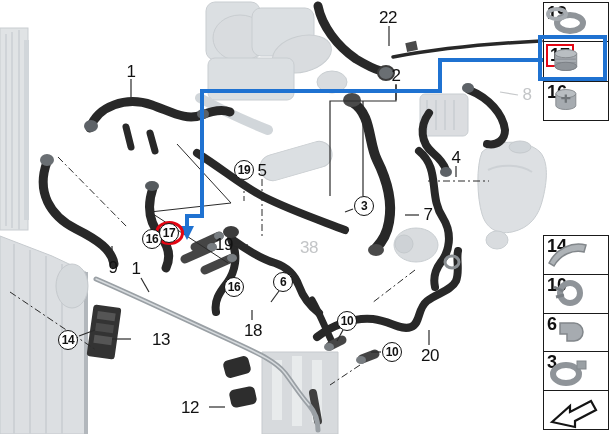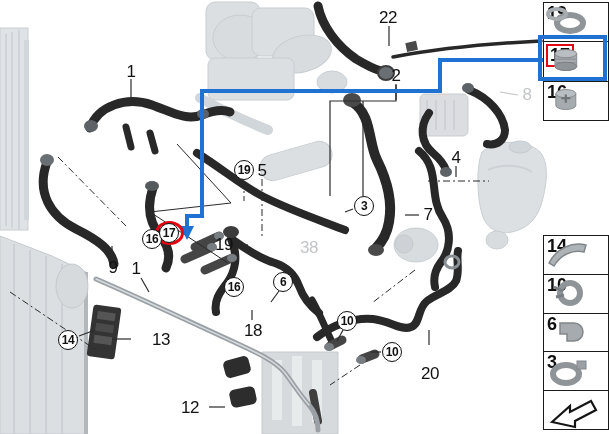--- a/index.html
+++ b/index.html
@@ -188,21 +188,21 @@
   <span class="lbl" style="left:396px;top:75px">2</span>
   <span class="lbl" style="left:456px;top:157px">4</span>
   <span class="lbl" style="left:262px;top:170px">5</span>
   <span class="lbl" style="left:428px;top:214px">7</span>
   <span class="lbl faded" style="left:527px;top:94px">8</span>
   <span class="lbl" style="left:113px;top:267px">9</span>
   <span class="lbl" style="left:136px;top:268px">1</span>
   <span class="lbl" style="left:161px;top:339px">13</span>
   <span class="lbl" style="left:253px;top:330px">18</span>
   <span class="lbl" style="left:224px;top:244px">19</span>
-  <span class="lbl" style="left:430px;top:373px">20</span>
+  <span class="lbl" style="left:430px;top:355px">20</span>
   <span class="lbl" style="left:190px;top:407px">12</span>
   <span class="lbl faded" style="left:309px;top:247px">38</span>
 
   <span class="co" style="left:244px;top:170px">19</span>
   <span class="co" style="left:364px;top:206px">3</span>
   <span class="co" style="left:152px;top:239px">16</span>
   <span class="co" style="left:169px;top:233px">17</span>
   <span class="co" style="left:234px;top:287px">16</span>
   <span class="co" style="left:283px;top:282px">6</span>
   <span class="co" style="left:347px;top:321px">10</span>

